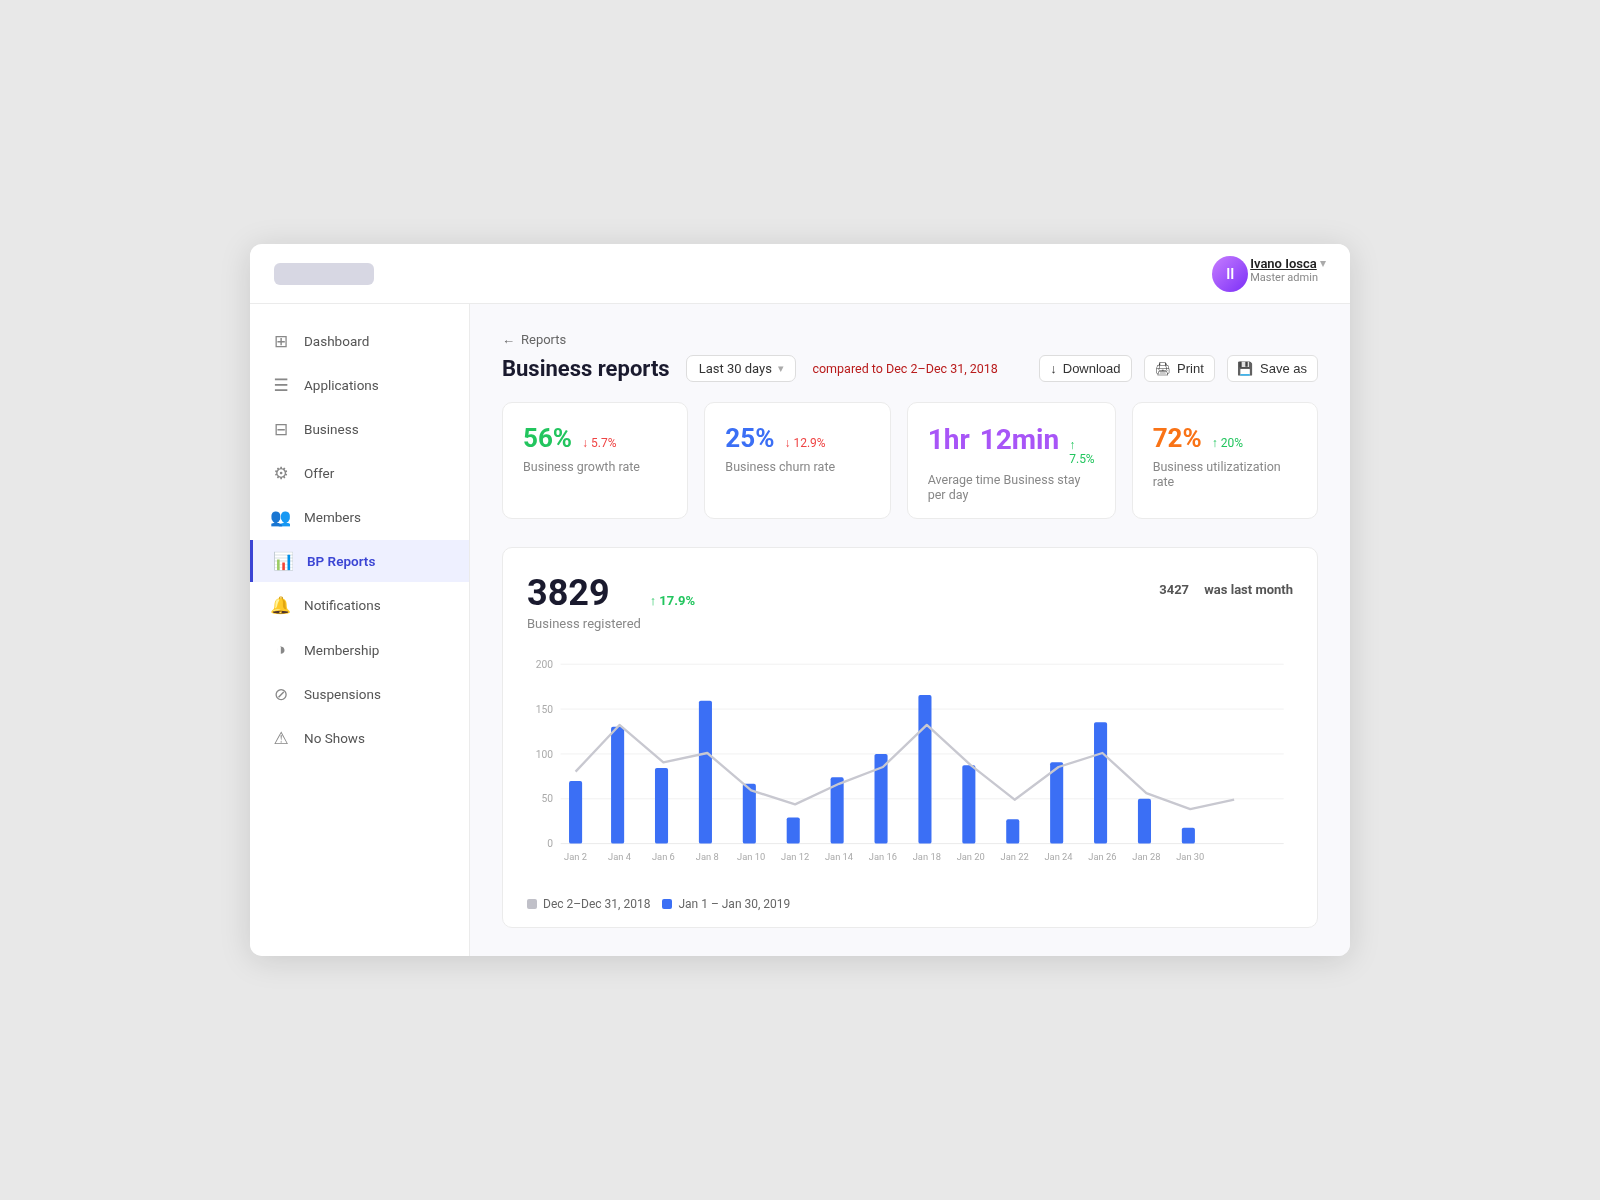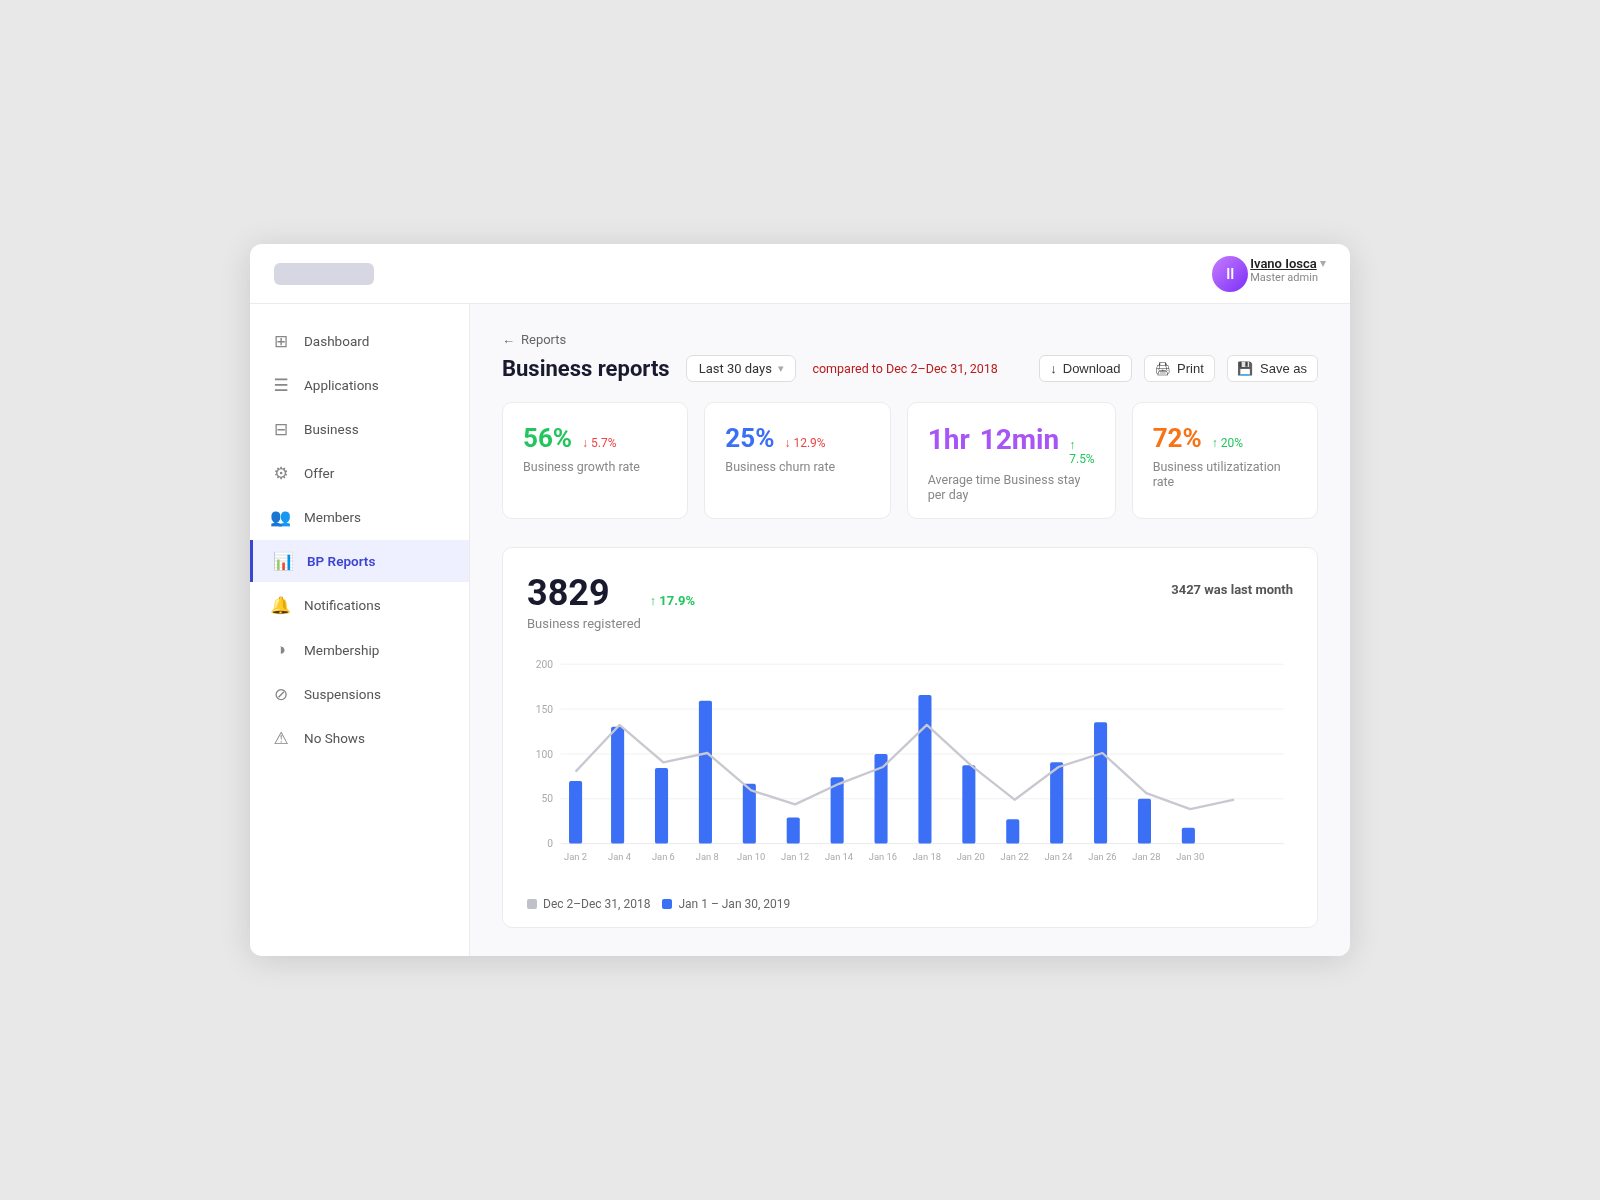--- a/index.html
+++ b/index.html
@@ -269,21 +269,21 @@
       font-size: 13px;
       color: #888;
       margin-top: 2px;
     }
     .chart-last-month {
       margin-left: auto;
       font-size: 13px;
       color: #888;
       margin-top: 10px;
     }
-    .chart-last-month span { font-weight: 700; color: #555; }
+    .chart-last-month span { font-weight: 700; color: #555; margin-left: 12px; }
 
     
     .chart-area {
       position: relative;
       height: 240px;
     }
     svg.chart-svg {
       width: 100%;
       height: 100%;
     }

